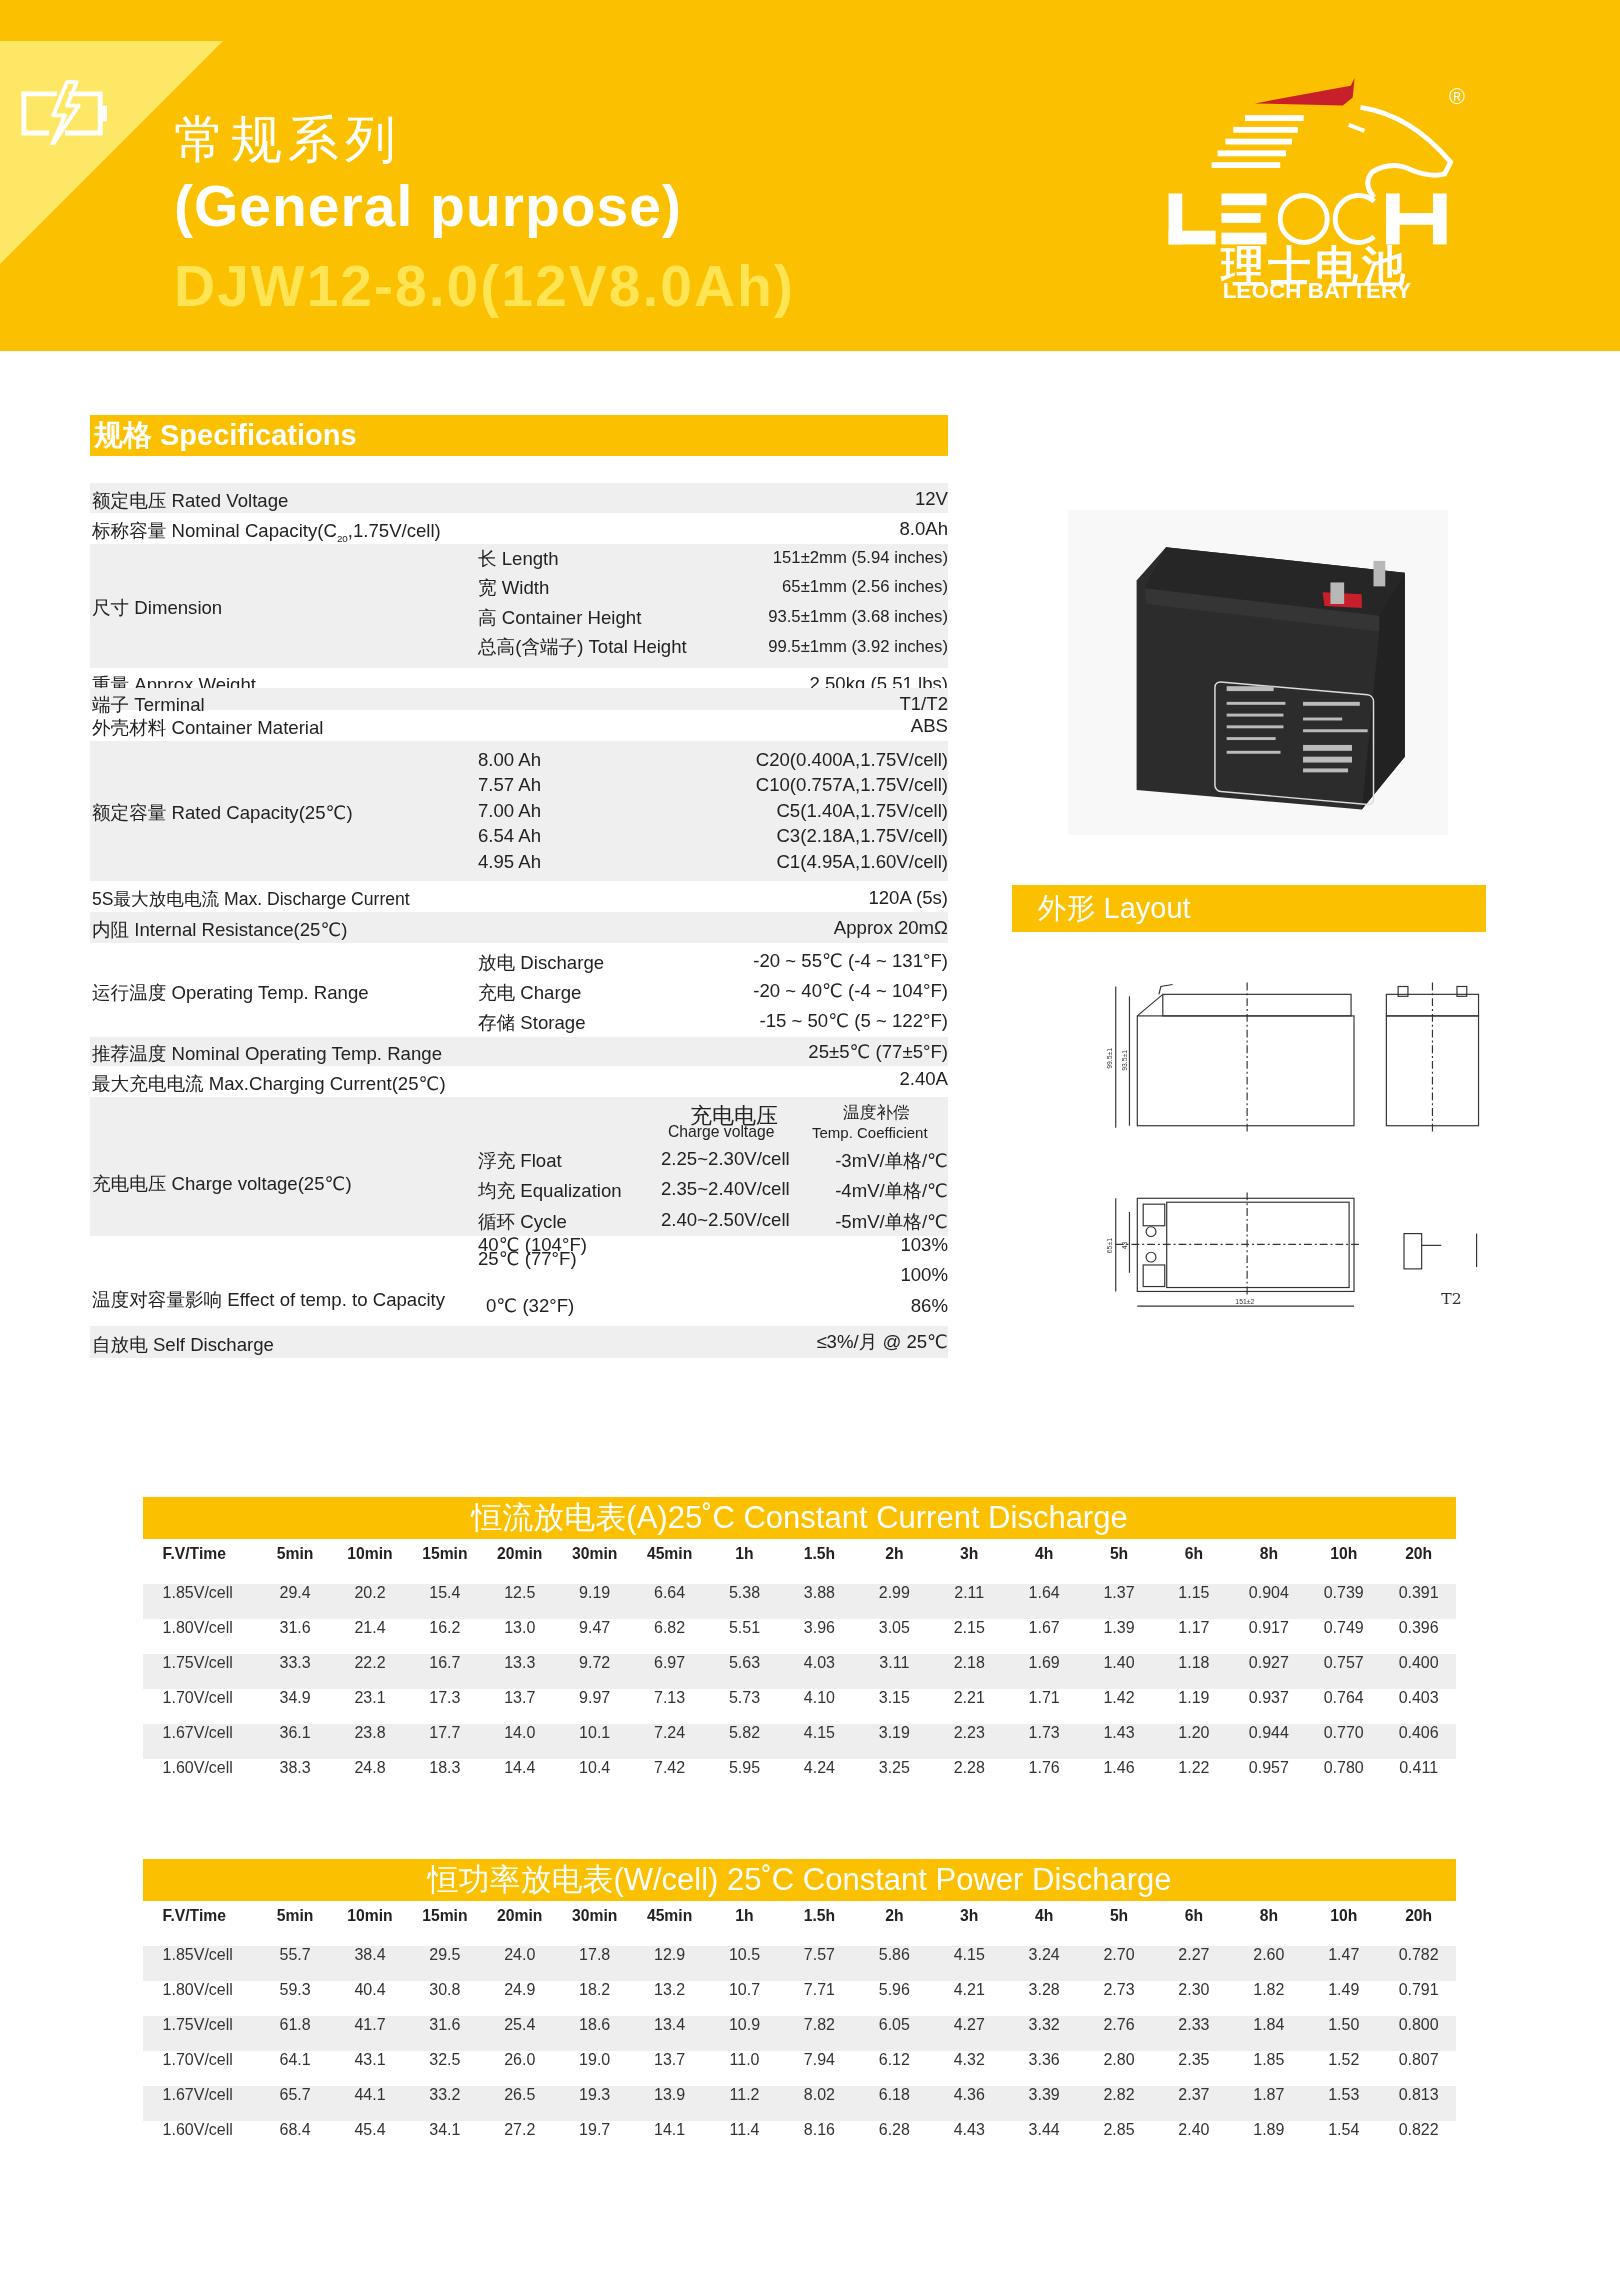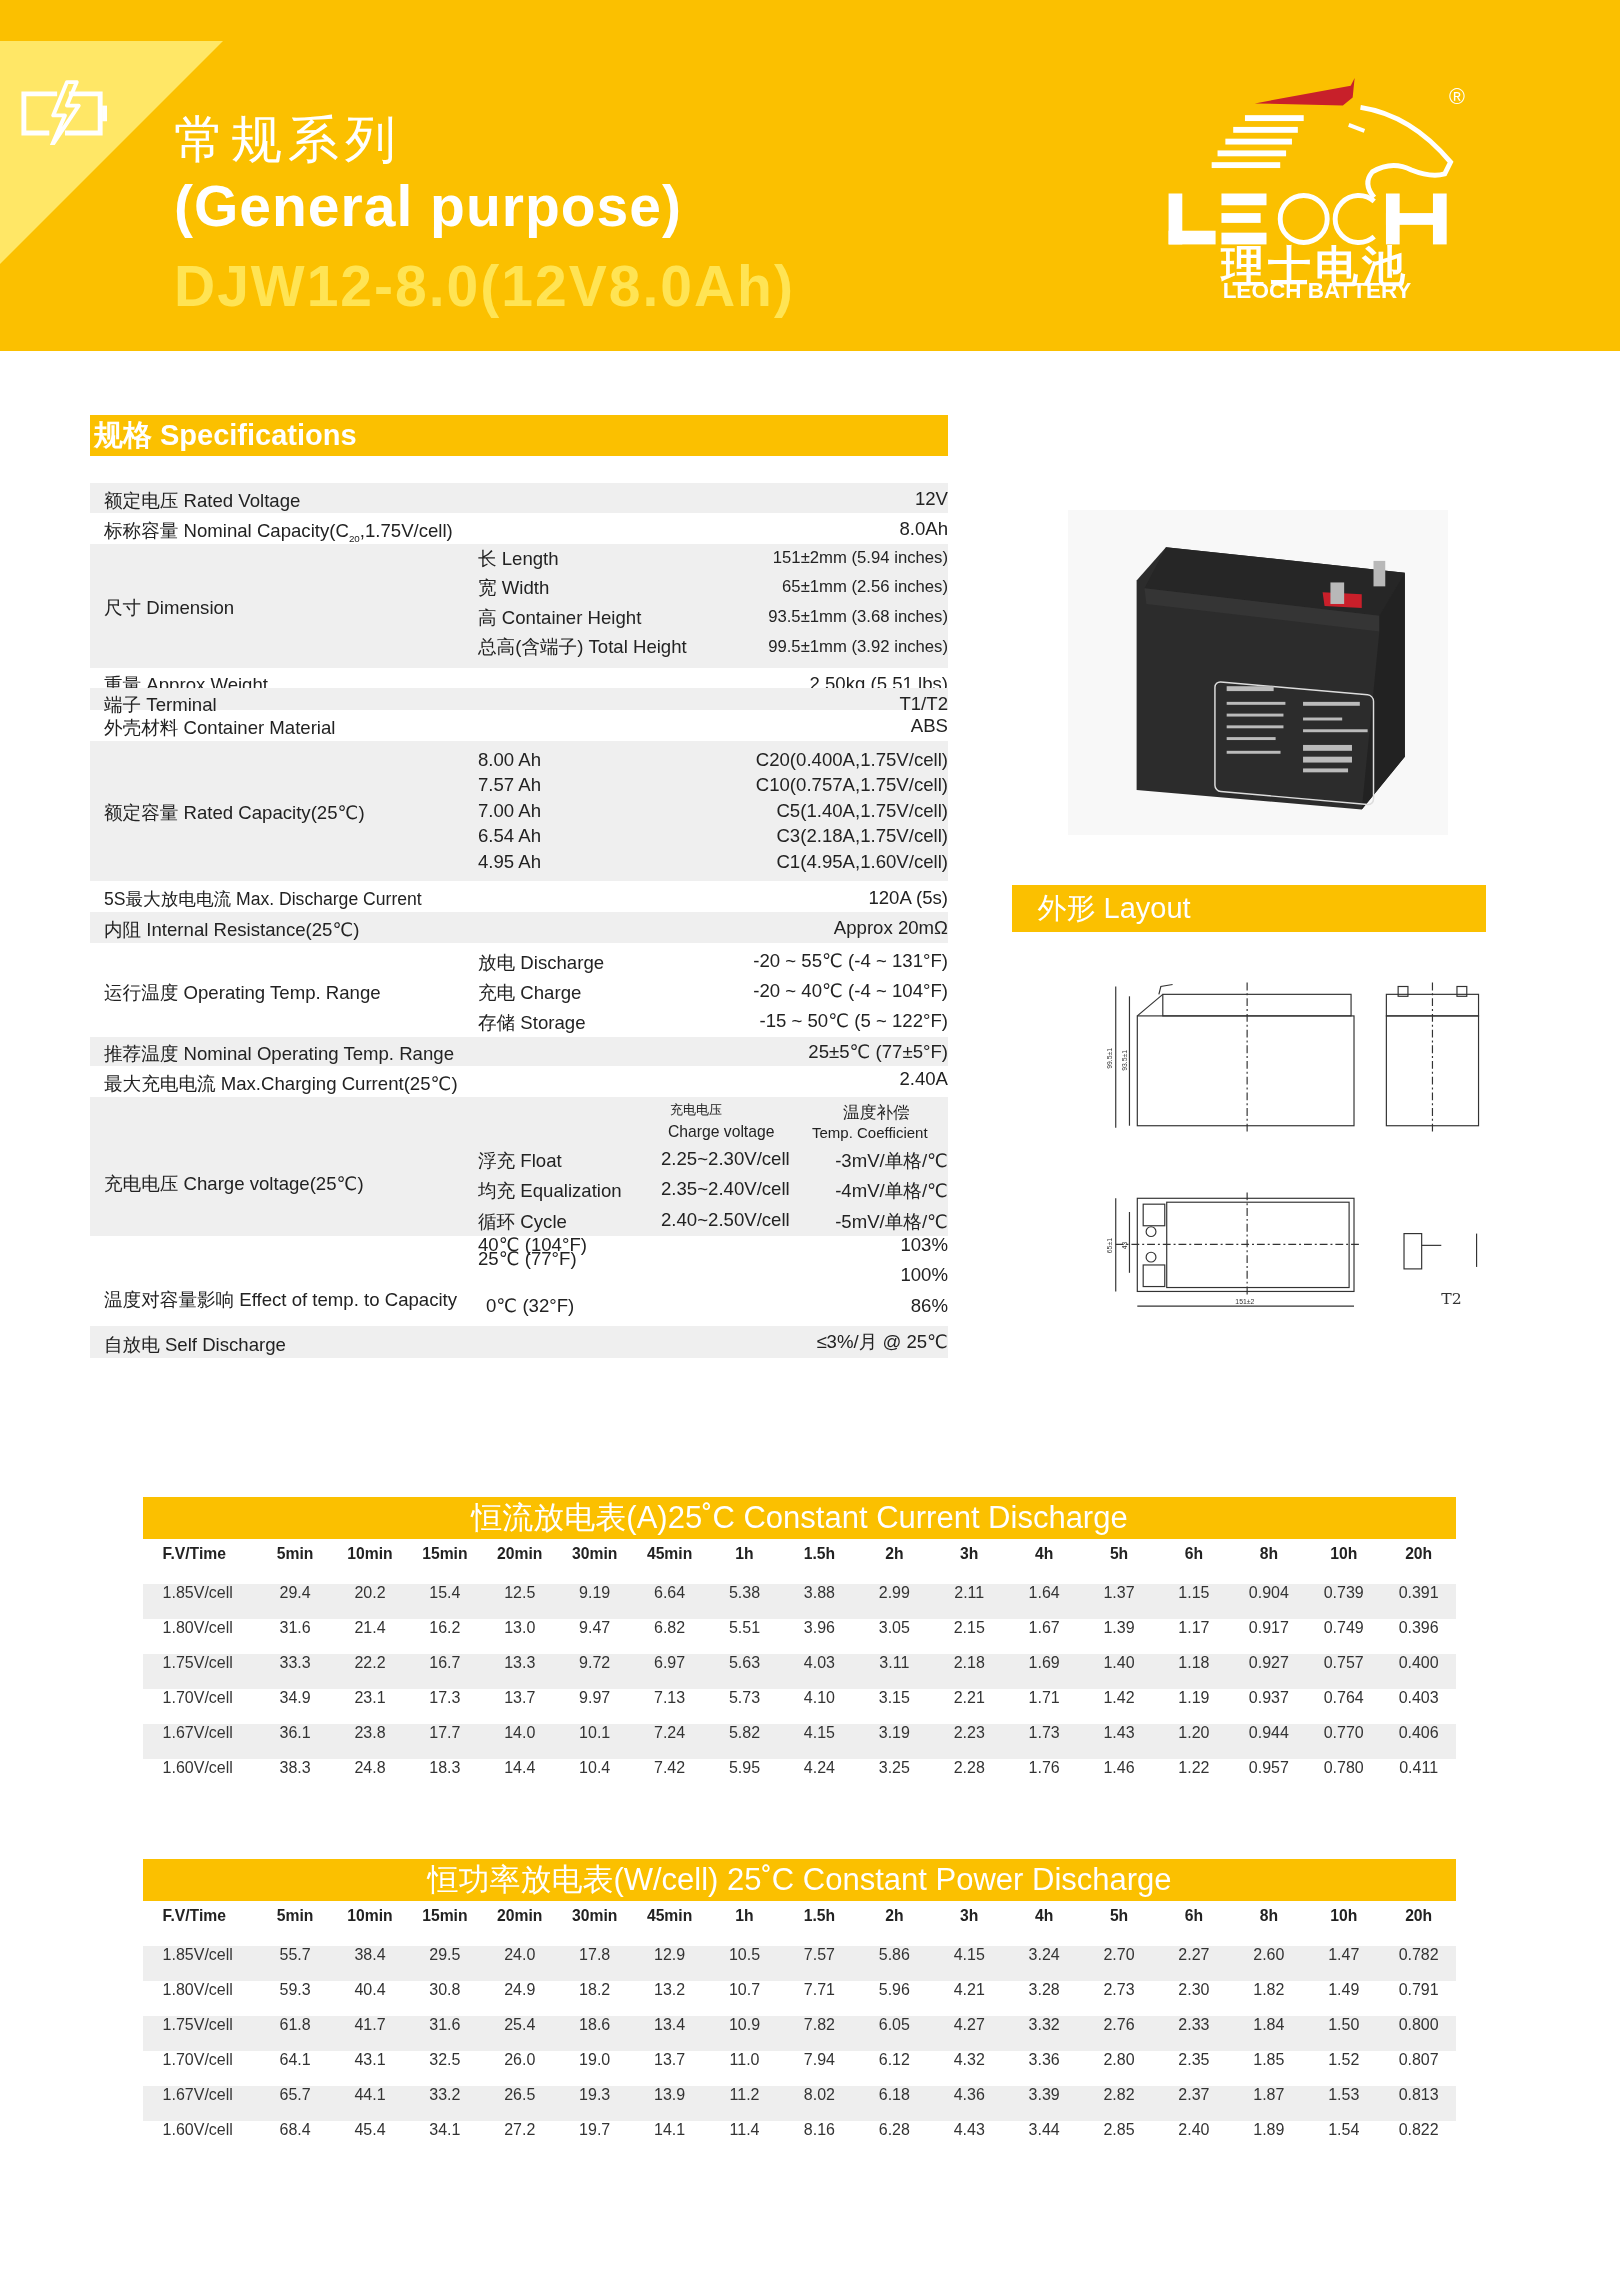--- a/index.html
+++ b/index.html
@@ -22,21 +22,21 @@
 
   
   .bar { background:#FBC000; color:#fff; font-weight:bold; }
   #spec-bar { left:90px; top:415px; width:858px; height:41px; font-size:29px; line-height:41px; padding-left:3.9px; box-sizing:border-box; }
   #layout-bar { left:1012px; top:885px; width:474px; height:47px; font-size:29px; line-height:47px; padding-left:25.5px; box-sizing:border-box; font-weight:normal; }
 
   
   #spec { left:90px; top:483px; width:858px; font-size:18.6px; color:#222; }
   .srow { position:relative; width:858px; }
   .srow.g { background:#EFEFEF; }
-  .sl { position:absolute; left:14px; }
+  .sl { position:absolute; left:2px; }
   .sm { position:absolute; left:388px; }
   .sr { position:absolute; right:0; text-align:right; }
   .sc { position:absolute; }
   .line { position:absolute; white-space:nowrap; }
 
   
   #photo { left:1068px; top:510px; width:380px; height:325px; background:#F8F8F8; }
   
   #drawings { left:1098px; top:961px; width:412px; height:353px; }
 
@@ -174,21 +174,21 @@
     <span class="line sr" style="top:3.9px">25±5℃ (77±5°F)</span>
   </div>
 
   <div class="srow" style="height:31px;">
     <span class="line sl" style="top:4.9px">最大充电电流 Max.Charging Current(25℃)</span>
     <span class="line sr" style="top:2px">2.40A</span>
   </div>
 
   <div class="srow g" style="height:139px;">
     <span class="line sl" style="top:74px">充电电压 Charge voltage(25℃)</span>
-    <span class="line sc" style="top:3.9px;left:580px;font-size:13px">充电电压</span>
+    <span class="line sc" style="top:3.9px;left:600px;font-size:22px">充电电压</span>
     <span class="line sc" style="top:25.5px;left:578px;font-size:15.7px">Charge voltage</span>
     <span class="line sc" style="top:3.9px;left:753px;font-size:16.7px">温度补偿</span>
     <span class="line sc" style="top:27.4px;left:722px;font-size:15px">Temp. Coefficient</span>
     <span class="line sm" style="top:51px">浮充 Float</span>
     <span class="line sc" style="top:51px;left:571px">2.25~2.30V/cell</span>
     <span class="line sr" style="top:51px">-3mV/单格/℃</span>
     <span class="line sm" style="top:81px">均充 Equalization</span>
     <span class="line sc" style="top:81px;left:571px">2.35~2.40V/cell</span>
     <span class="line sr" style="top:81px">-4mV/单格/℃</span>
     <span class="line sm" style="top:112px">循环 Cycle</span>

